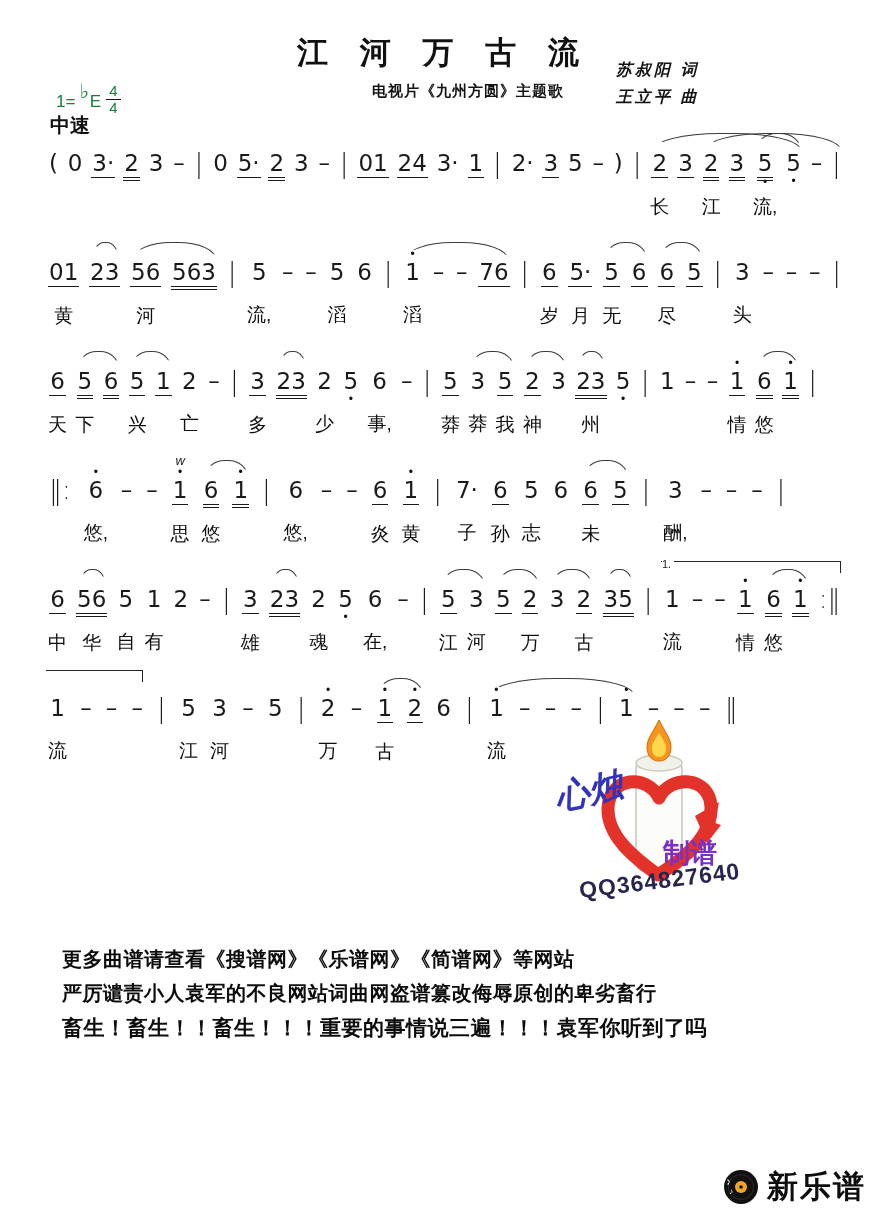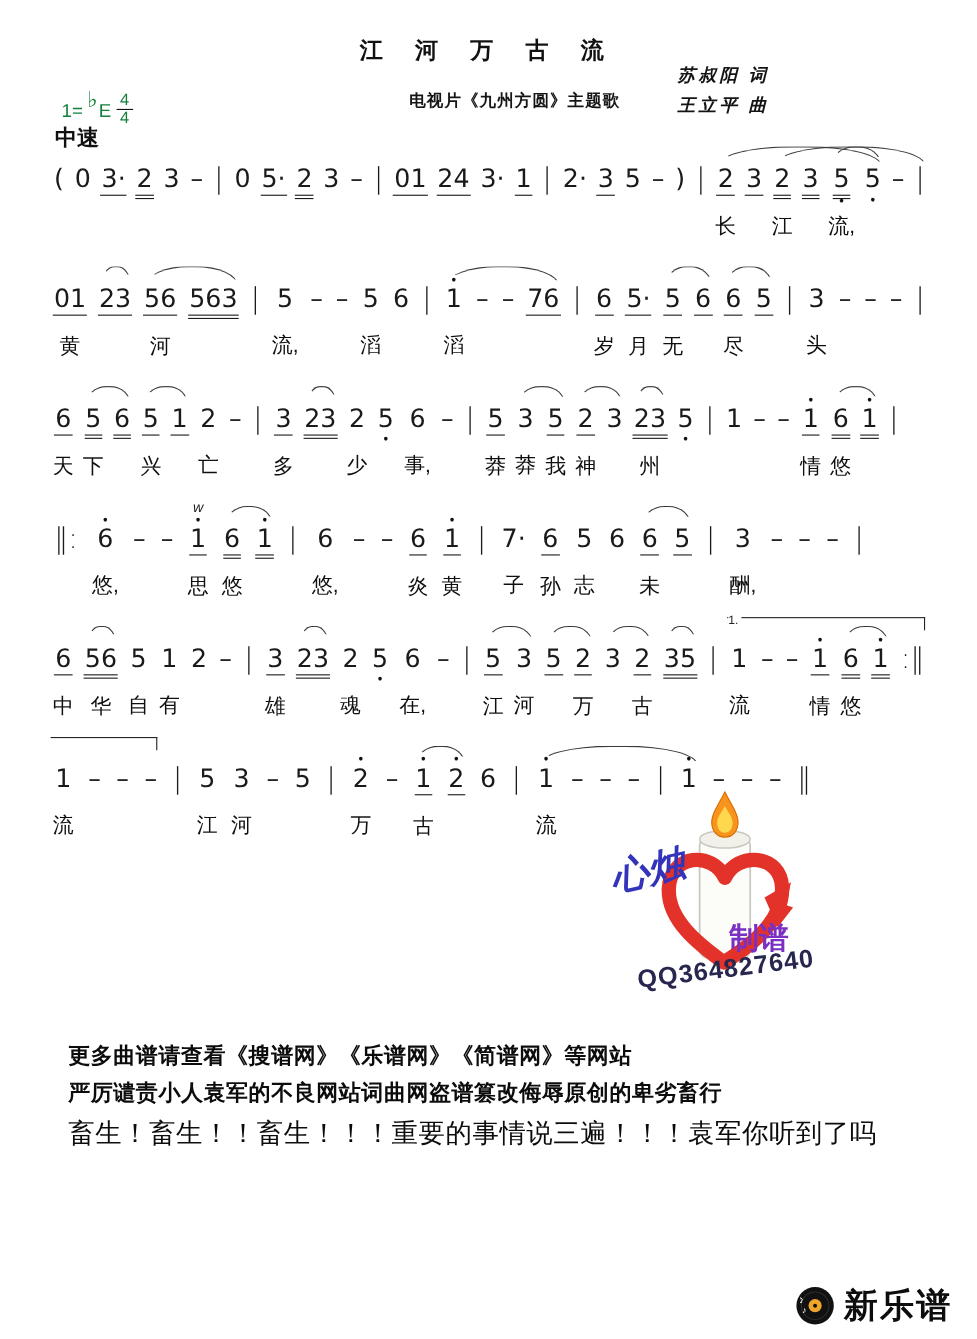--- a/index.html
+++ b/index.html
@@ -2,21 +2,21 @@
 <html><head>
 <meta charset="utf-8">
 <style>
   html,body{margin:0;padding:0;background:#ffffff;}
   body{width:888px;height:1217px;position:relative;font-family:"Liberation Sans","DejaVu Sans",sans-serif;color:#1b1b1b;overflow:hidden;}
   .page{position:absolute;inset:0;background:#fff;}
 
   
   .title{position:absolute;top:32px;left:0;right:0;text-align:center;
     font-family:"Liberation Serif","DejaVu Serif",serif;font-weight:bold;
-    font-size:21px;letter-spacing:12px;color:#111;}
+    font-size:31px;letter-spacing:12px;color:#111;}
   .subtitle{position:absolute;top:82px;left:0;right:0;text-align:center;
     font-size:15px;font-weight:bold;color:#151515;letter-spacing:1px;margin-left:48px;}
   .credits{position:absolute;left:616px;top:56px;font-size:16px;font-weight:bold;
     line-height:27px;letter-spacing:3px;color:#141414;font-style:italic;}
   .keysig{position:absolute;left:56px;top:84px;font-size:17px;color:#15803d;white-space:nowrap;}
   .keysig .flat{font-size:20px;position:relative;top:-9px;margin:0 1px 0 4px;}
   .keysig .letter{font-size:17px;}
   .ts{display:inline-block;vertical-align:-6px;text-align:center;font-size:15px;line-height:14px;margin-left:5px;}
   .ts .num{display:block;border-bottom:1.4px solid #111;padding:0 3px 1px;}
   .ts .den{display:block;padding-top:1px;}
@@ -44,21 +44,21 @@
     border-radius:50% 50% 0 0 / 110% 110% 0 0;pointer-events:none;}
   .volta{position:absolute;top:-1px;height:11px;border-top:1.4px solid #222;border-right:1.4px solid #222;pointer-events:none;}
   .volta-label{position:absolute;left:1px;top:-4px;font-size:11px;background:#fff;padding:0 3px 0 0;color:#222;}
 
   
   .watermark{position:absolute;left:543px;top:712px;width:240px;height:190px;}
 
   
   .footer{position:absolute;left:62px;top:946px;width:790px;color:#0c0c0c;}
   .footer p{margin:0 0 7px 0;font-size:20px;font-weight:600;letter-spacing:0.5px;}
-  .footer p.rant{font-weight:400;font-size:24px;}
+  .footer p.rant{font-weight:700;font-size:21px;}
 
   
   .brand{position:absolute;right:22px;top:1166px;display:flex;align-items:center;gap:7px;}
   .brand-name{font-size:31px;font-weight:800;color:#0d0d0d;letter-spacing:2px;}
 </style>
 </head>
 <body>
 
 <div class="page">
 

